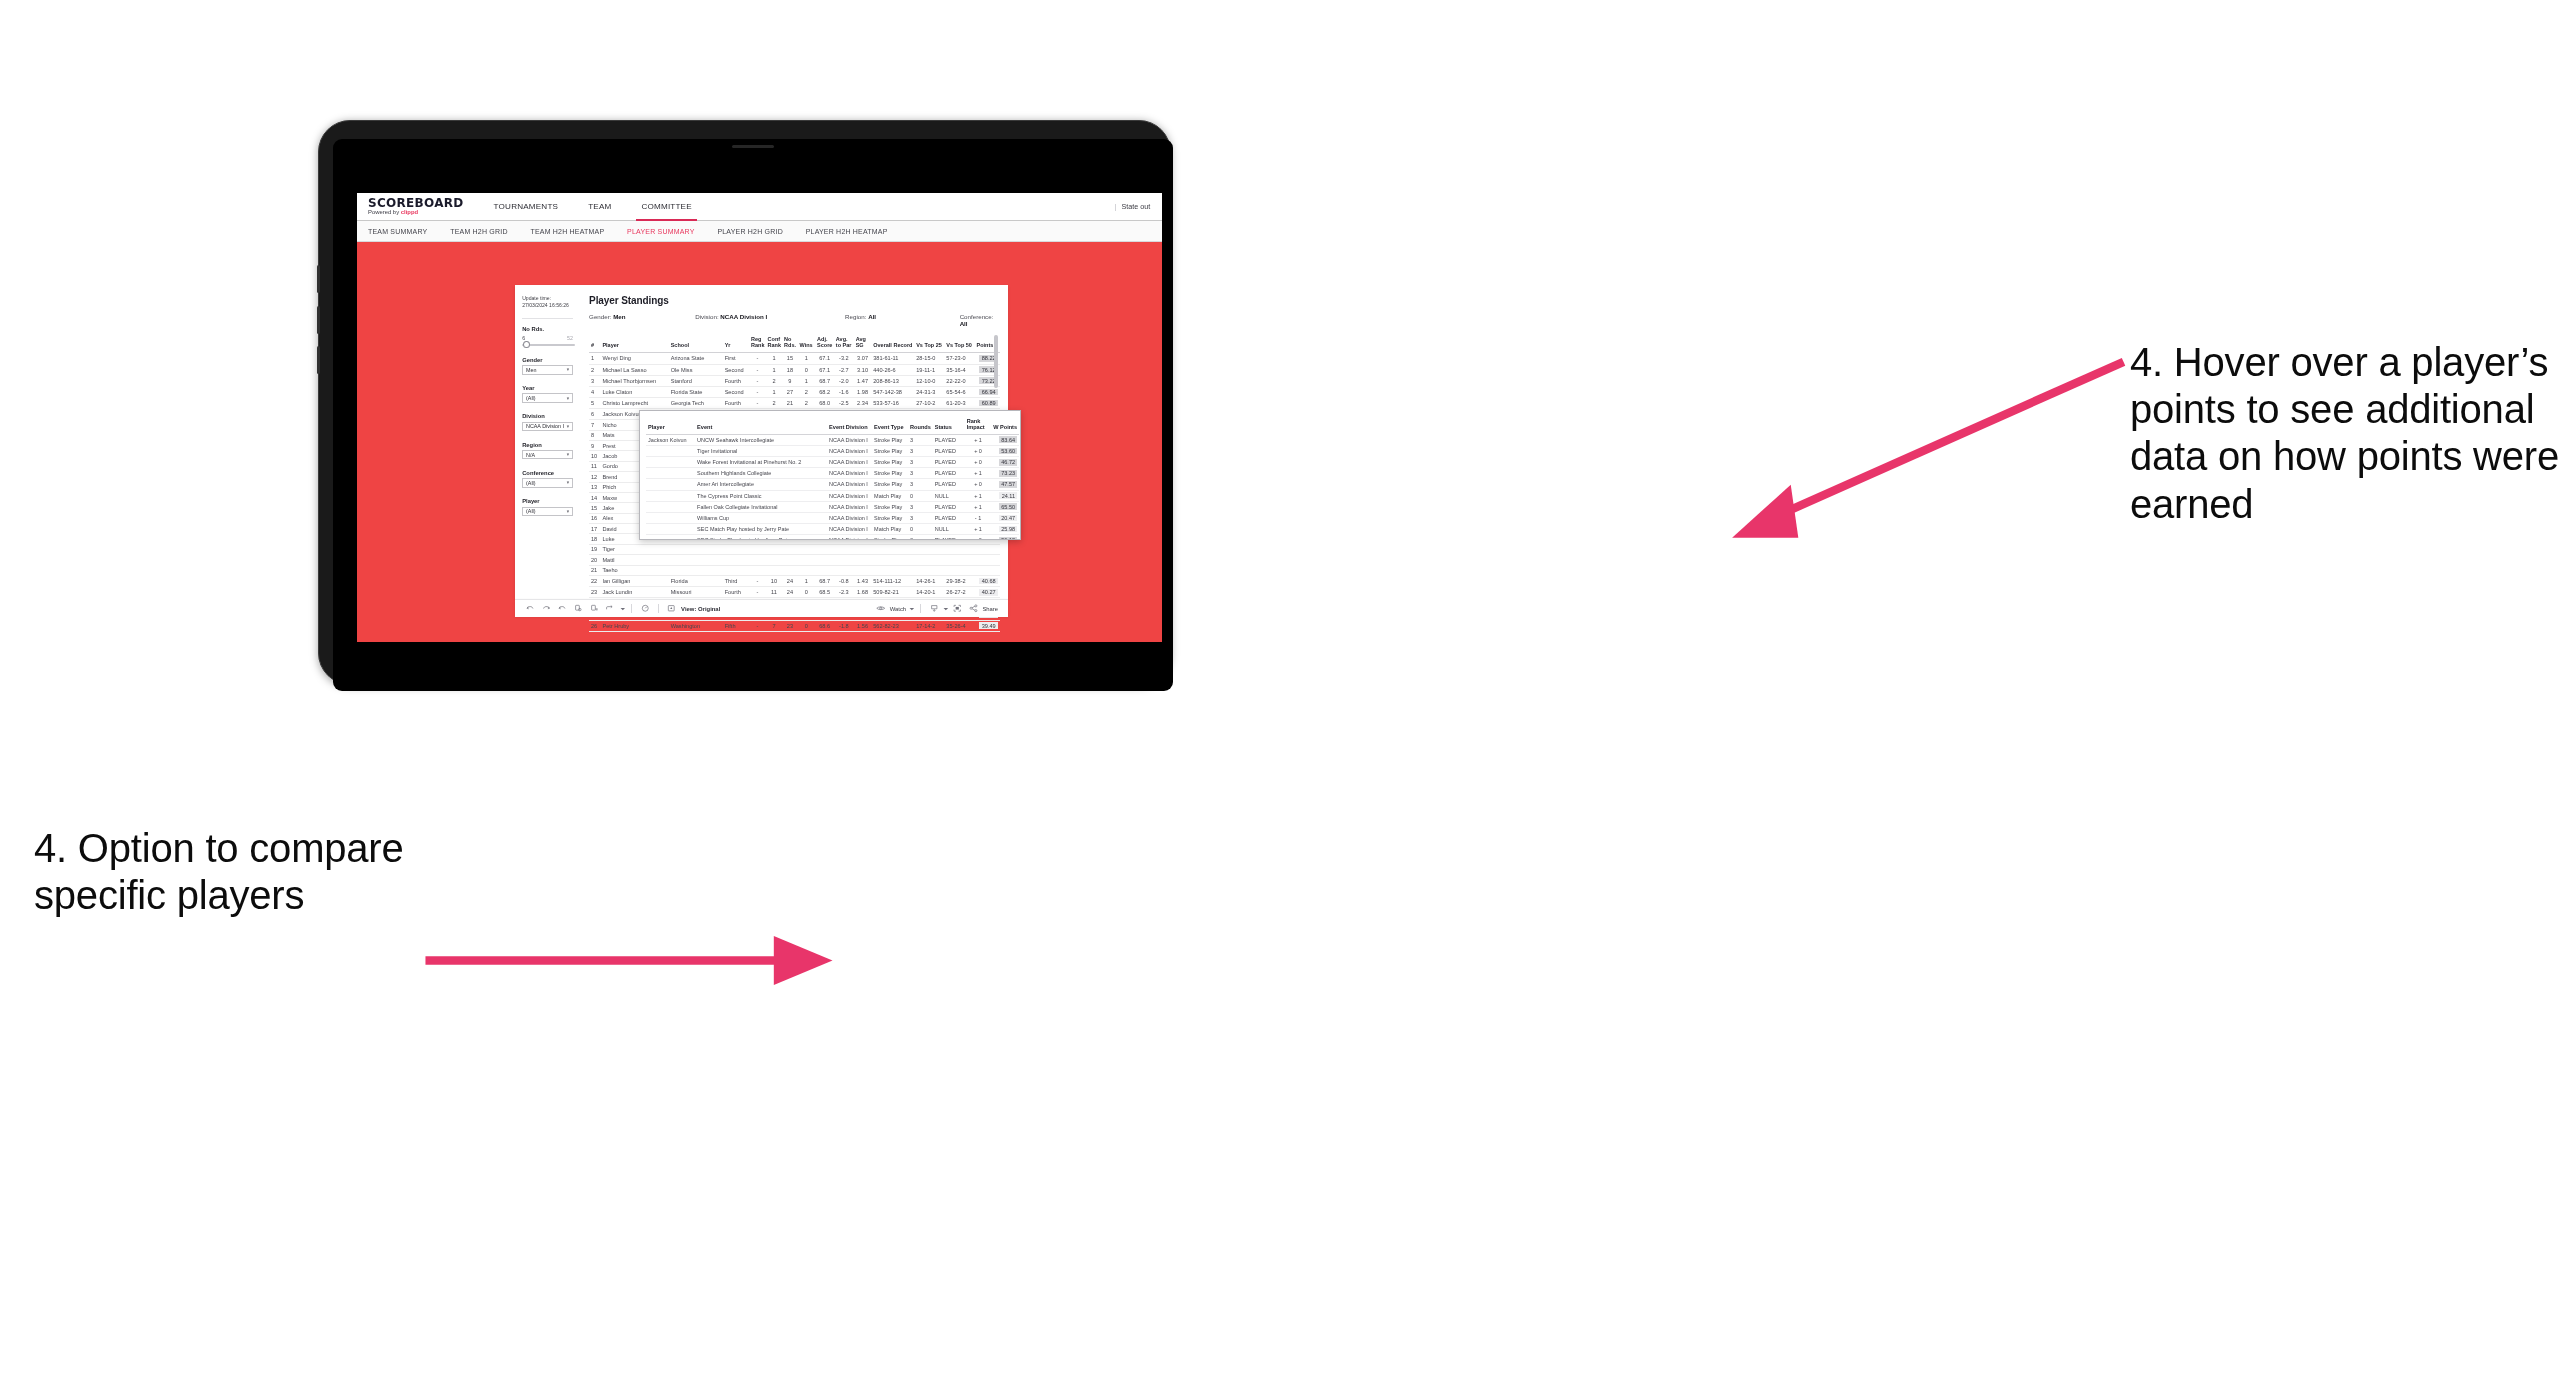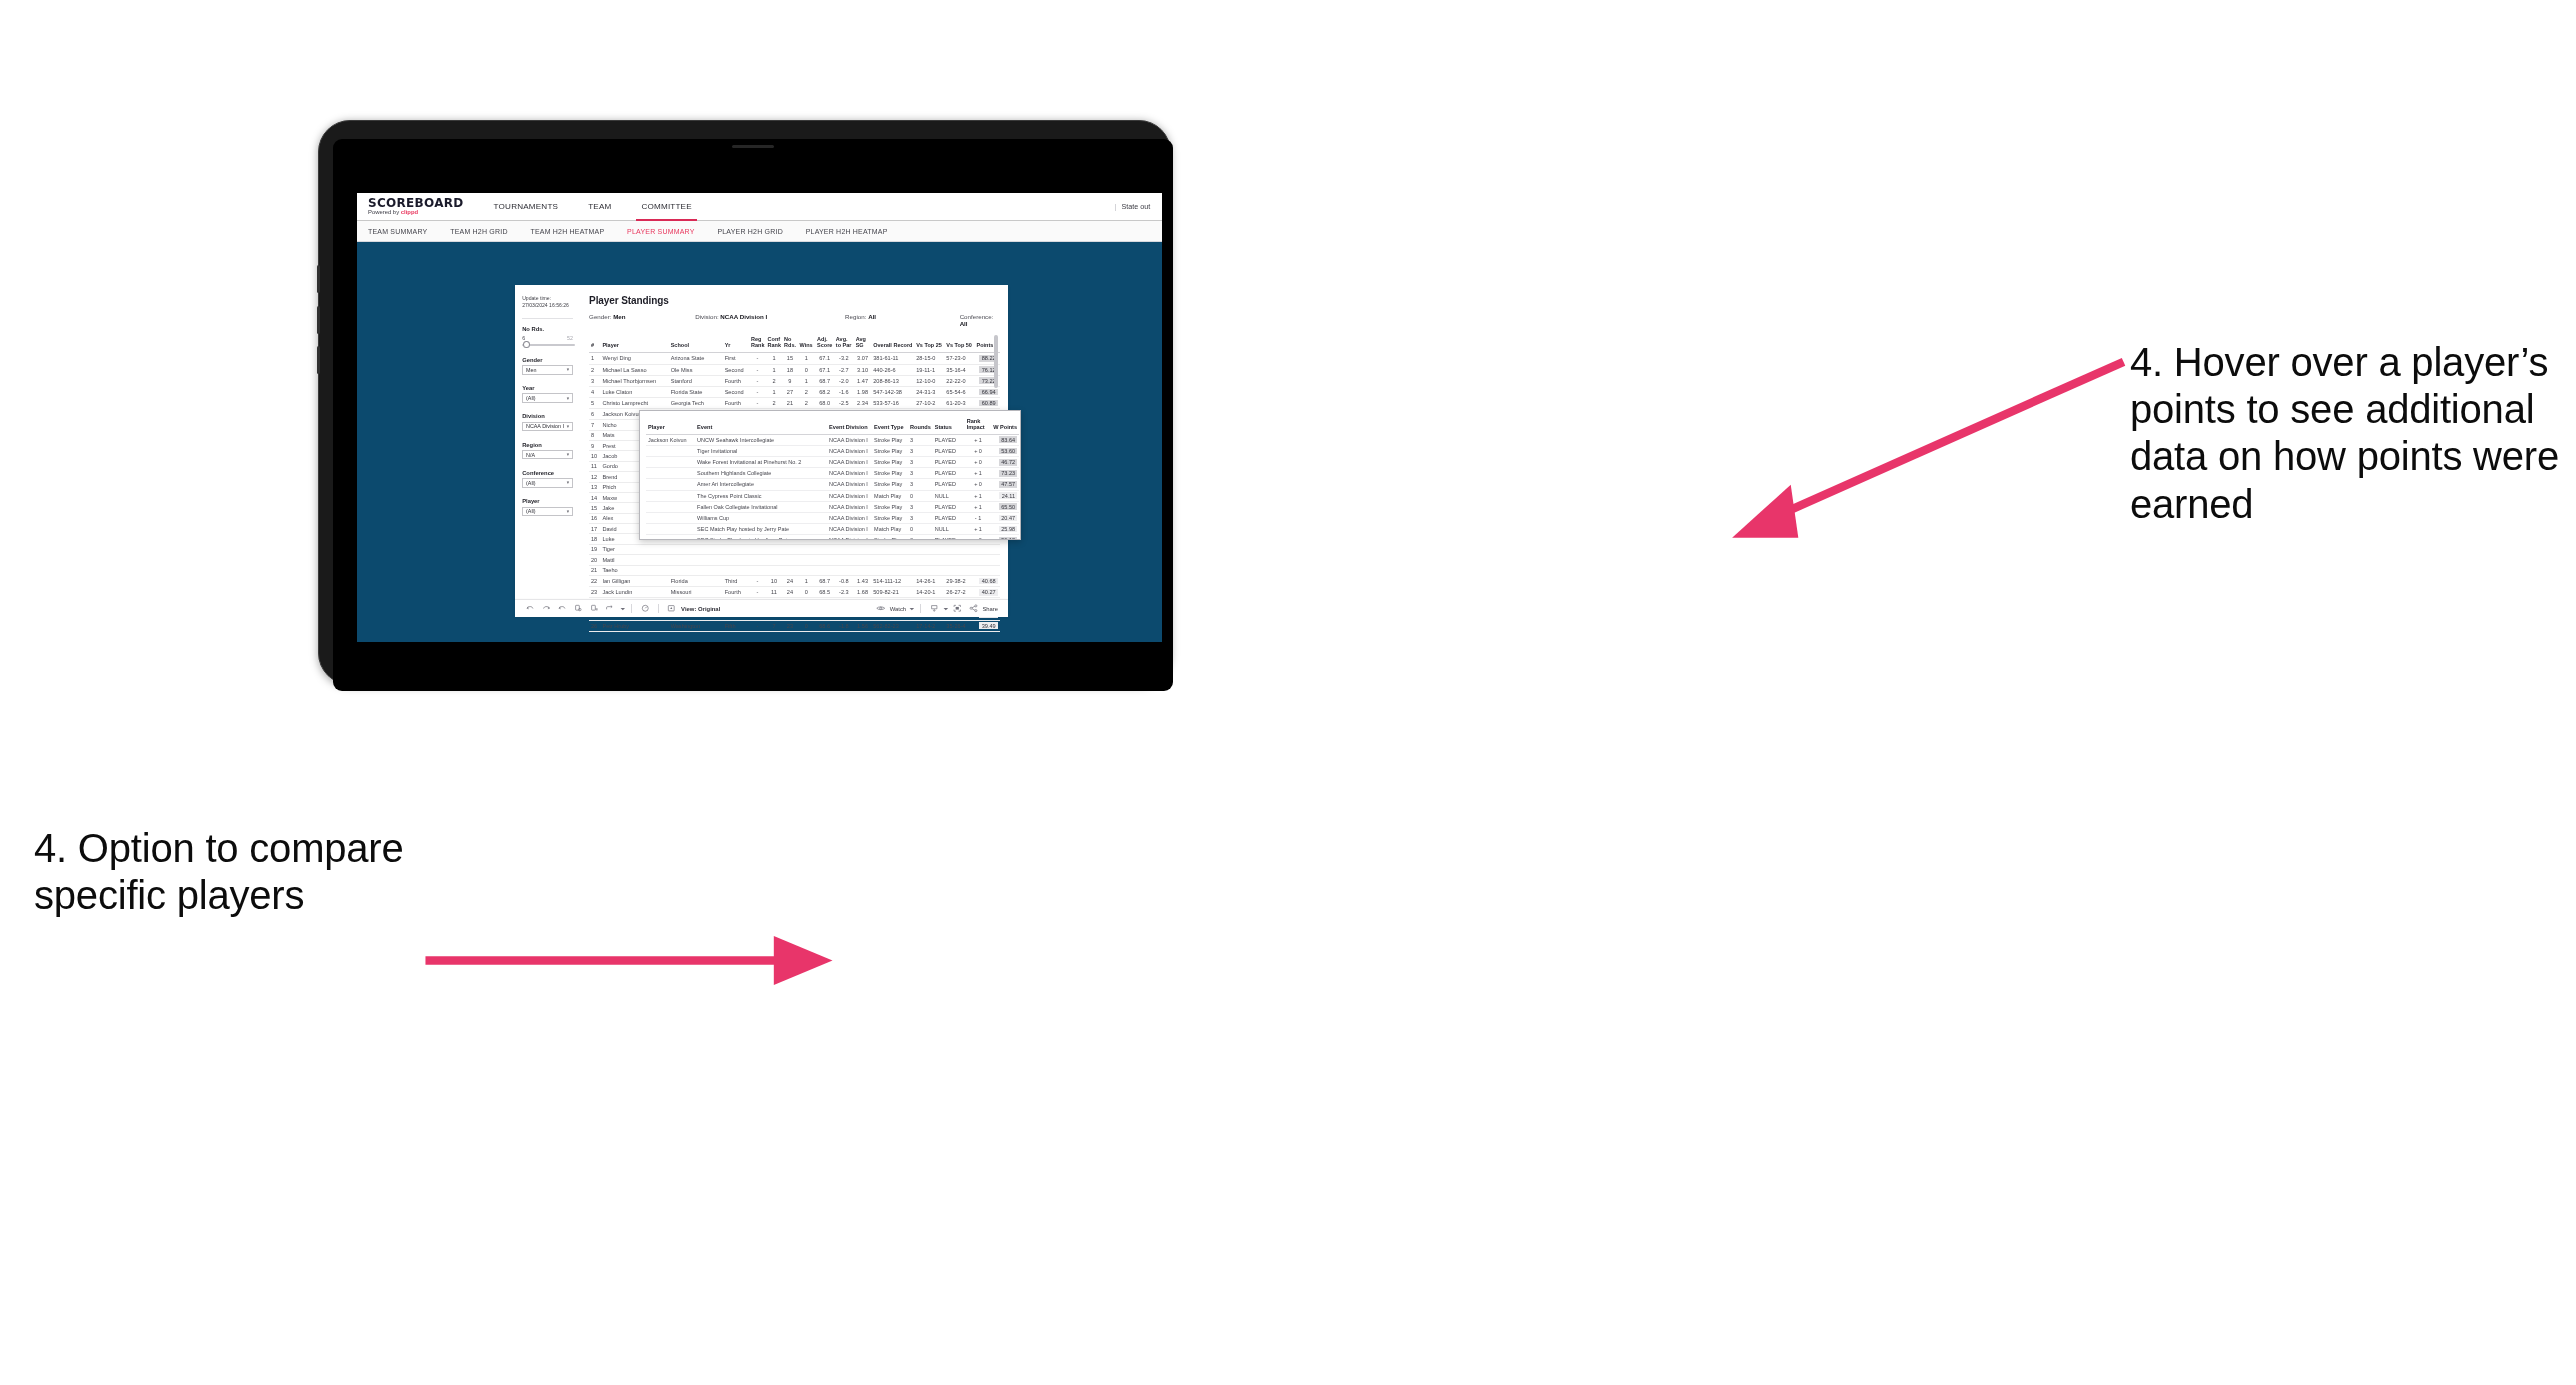--- a/index.html
+++ b/index.html
@@ -94,21 +94,21 @@
     border-bottom: 0.9px solid #d9d9dd; padding-left: 11.4px;
   }
   .subnav-item {
     font-size: 7px; color: #43434b; letter-spacing: 0.2px; padding: 0 11.4px;
     line-height: 21px;
   }
   .subnav-item:first-child { padding-left: 0; }
   .subnav-item.active { color: #e8365d; }
 
   
-  #workspace { position: relative; height: 400px; background: #0c4a6e; }
+  #workspace { position: relative; height: 400px; background: #ef4444; }
 
   #viz {
     position: absolute; left: 158px; top: 43px;
     width: 493px; height: 314px; background: #fff;
     box-shadow: 0 0.9px 2.8px rgba(0,0,0,.13);
     display: flex;
   }
 
   
   #filters { width: 65px; flex: 0 0 65px; padding: 9.5px 6.6px 0 7.6px; }

